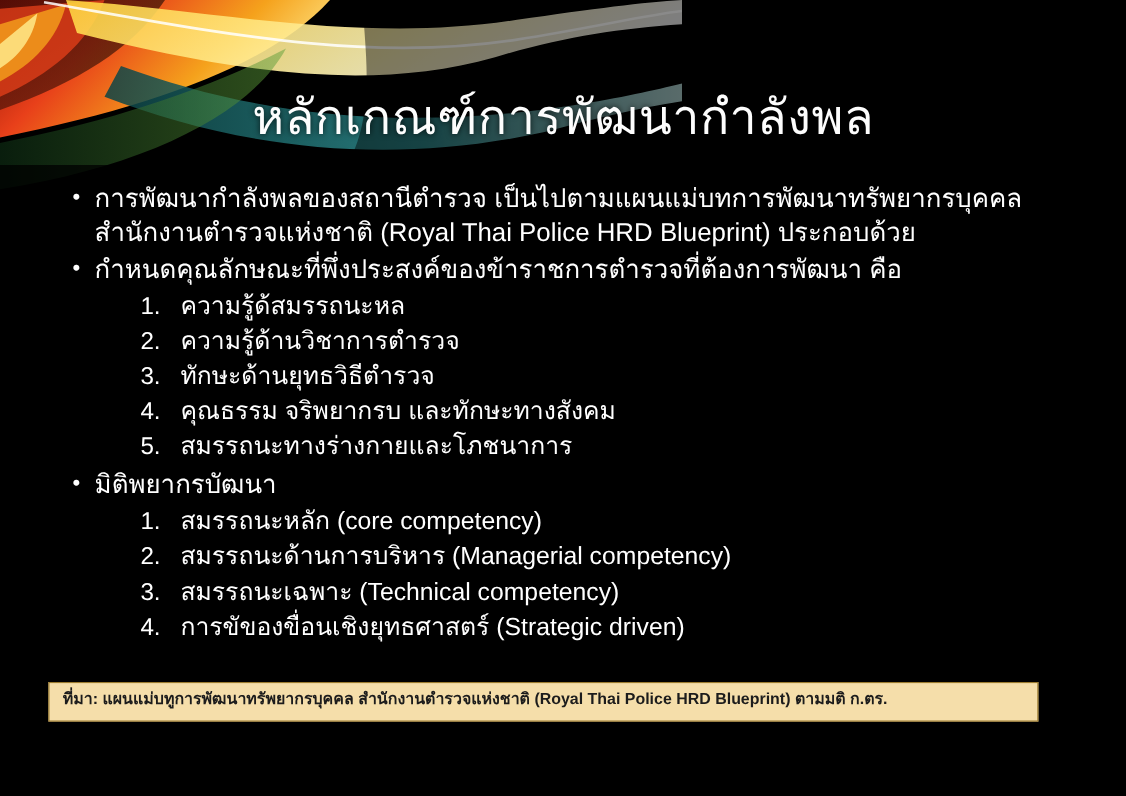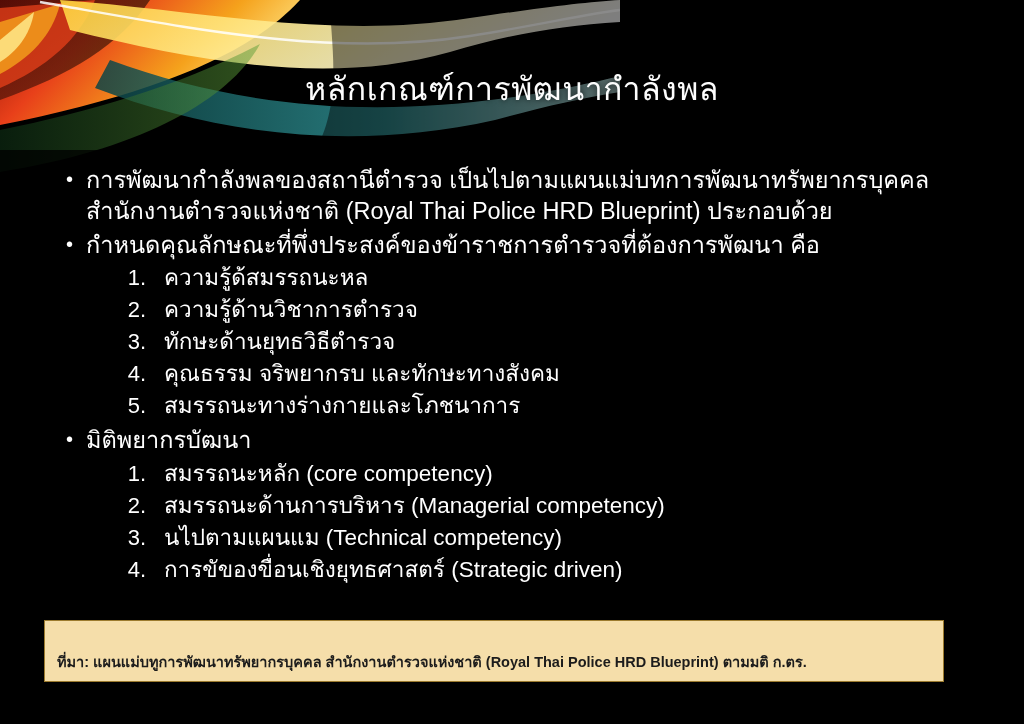--- a/index.html
+++ b/index.html
@@ -30,25 +30,25 @@
     height: 215px;
     overflow: hidden;
     pointer-events: none;
   }
   .art svg { display: block; }
 
   
   .title {
     position: absolute;
     left: 0;
-    top: 72px;
+    top: 84px;
     width: 1024px;
     text-align: center;
     color: #fdfdfd;
-    font-size: 32px;
+    font-size: 44px;
     line-height: 1.1;
     font-weight: normal;
     letter-spacing: 0.5px;
     text-shadow: 0 0 6px rgba(0,0,0,0.8);
   }
 
   
   .body {
     position: absolute;
     left: 60px;
@@ -111,21 +111,21 @@
     width: 900px;
     background: #f5deaa;
     border: 1px solid #9c7b2e;
     color: #1c1c1c;
     font-size: 14.5px;
     line-height: 1.35;
     font-weight: bold;
     padding: 6px 10px 8px 12px;
     box-sizing: border-box;
   }
-  .source span { display: block; margin-top: 26px; }
+  .source span { display: block; }
 </style>
 </head>
 <body>
 
 <div class="slide">
 
   <div class="art">
     <svg width="620" height="215" viewBox="0 0 620 215" xmlns="http://www.w3.org/2000/svg">
       <defs>
         <linearGradient id="gRed" x1="0" y1="0" x2="1" y2="0.4">
@@ -220,21 +220,21 @@
           <li>
             <span class="num">1.</span>
             <span>สมรรถนะหลัก (core competency)</span>
           </li>
           <li>
             <span class="num">2.</span>
             <span>สมรรถนะด้านการบริหาร (Managerial competency)</span>
           </li>
           <li>
             <span class="num">3.</span>
-            <span>นไปตามแผนแม (Technical competency)</span>
+            <span>สมรรถนะเฉพาะ (Technical competency)</span>
           </li>
           <li>
             <span class="num">4.</span>
             <span>การขัของขื่อนเชิงยุทธศาสตร์ (Strategic driven)</span>
           </li>
         </ol>
       </li>
 
     </ul>
   </div>

